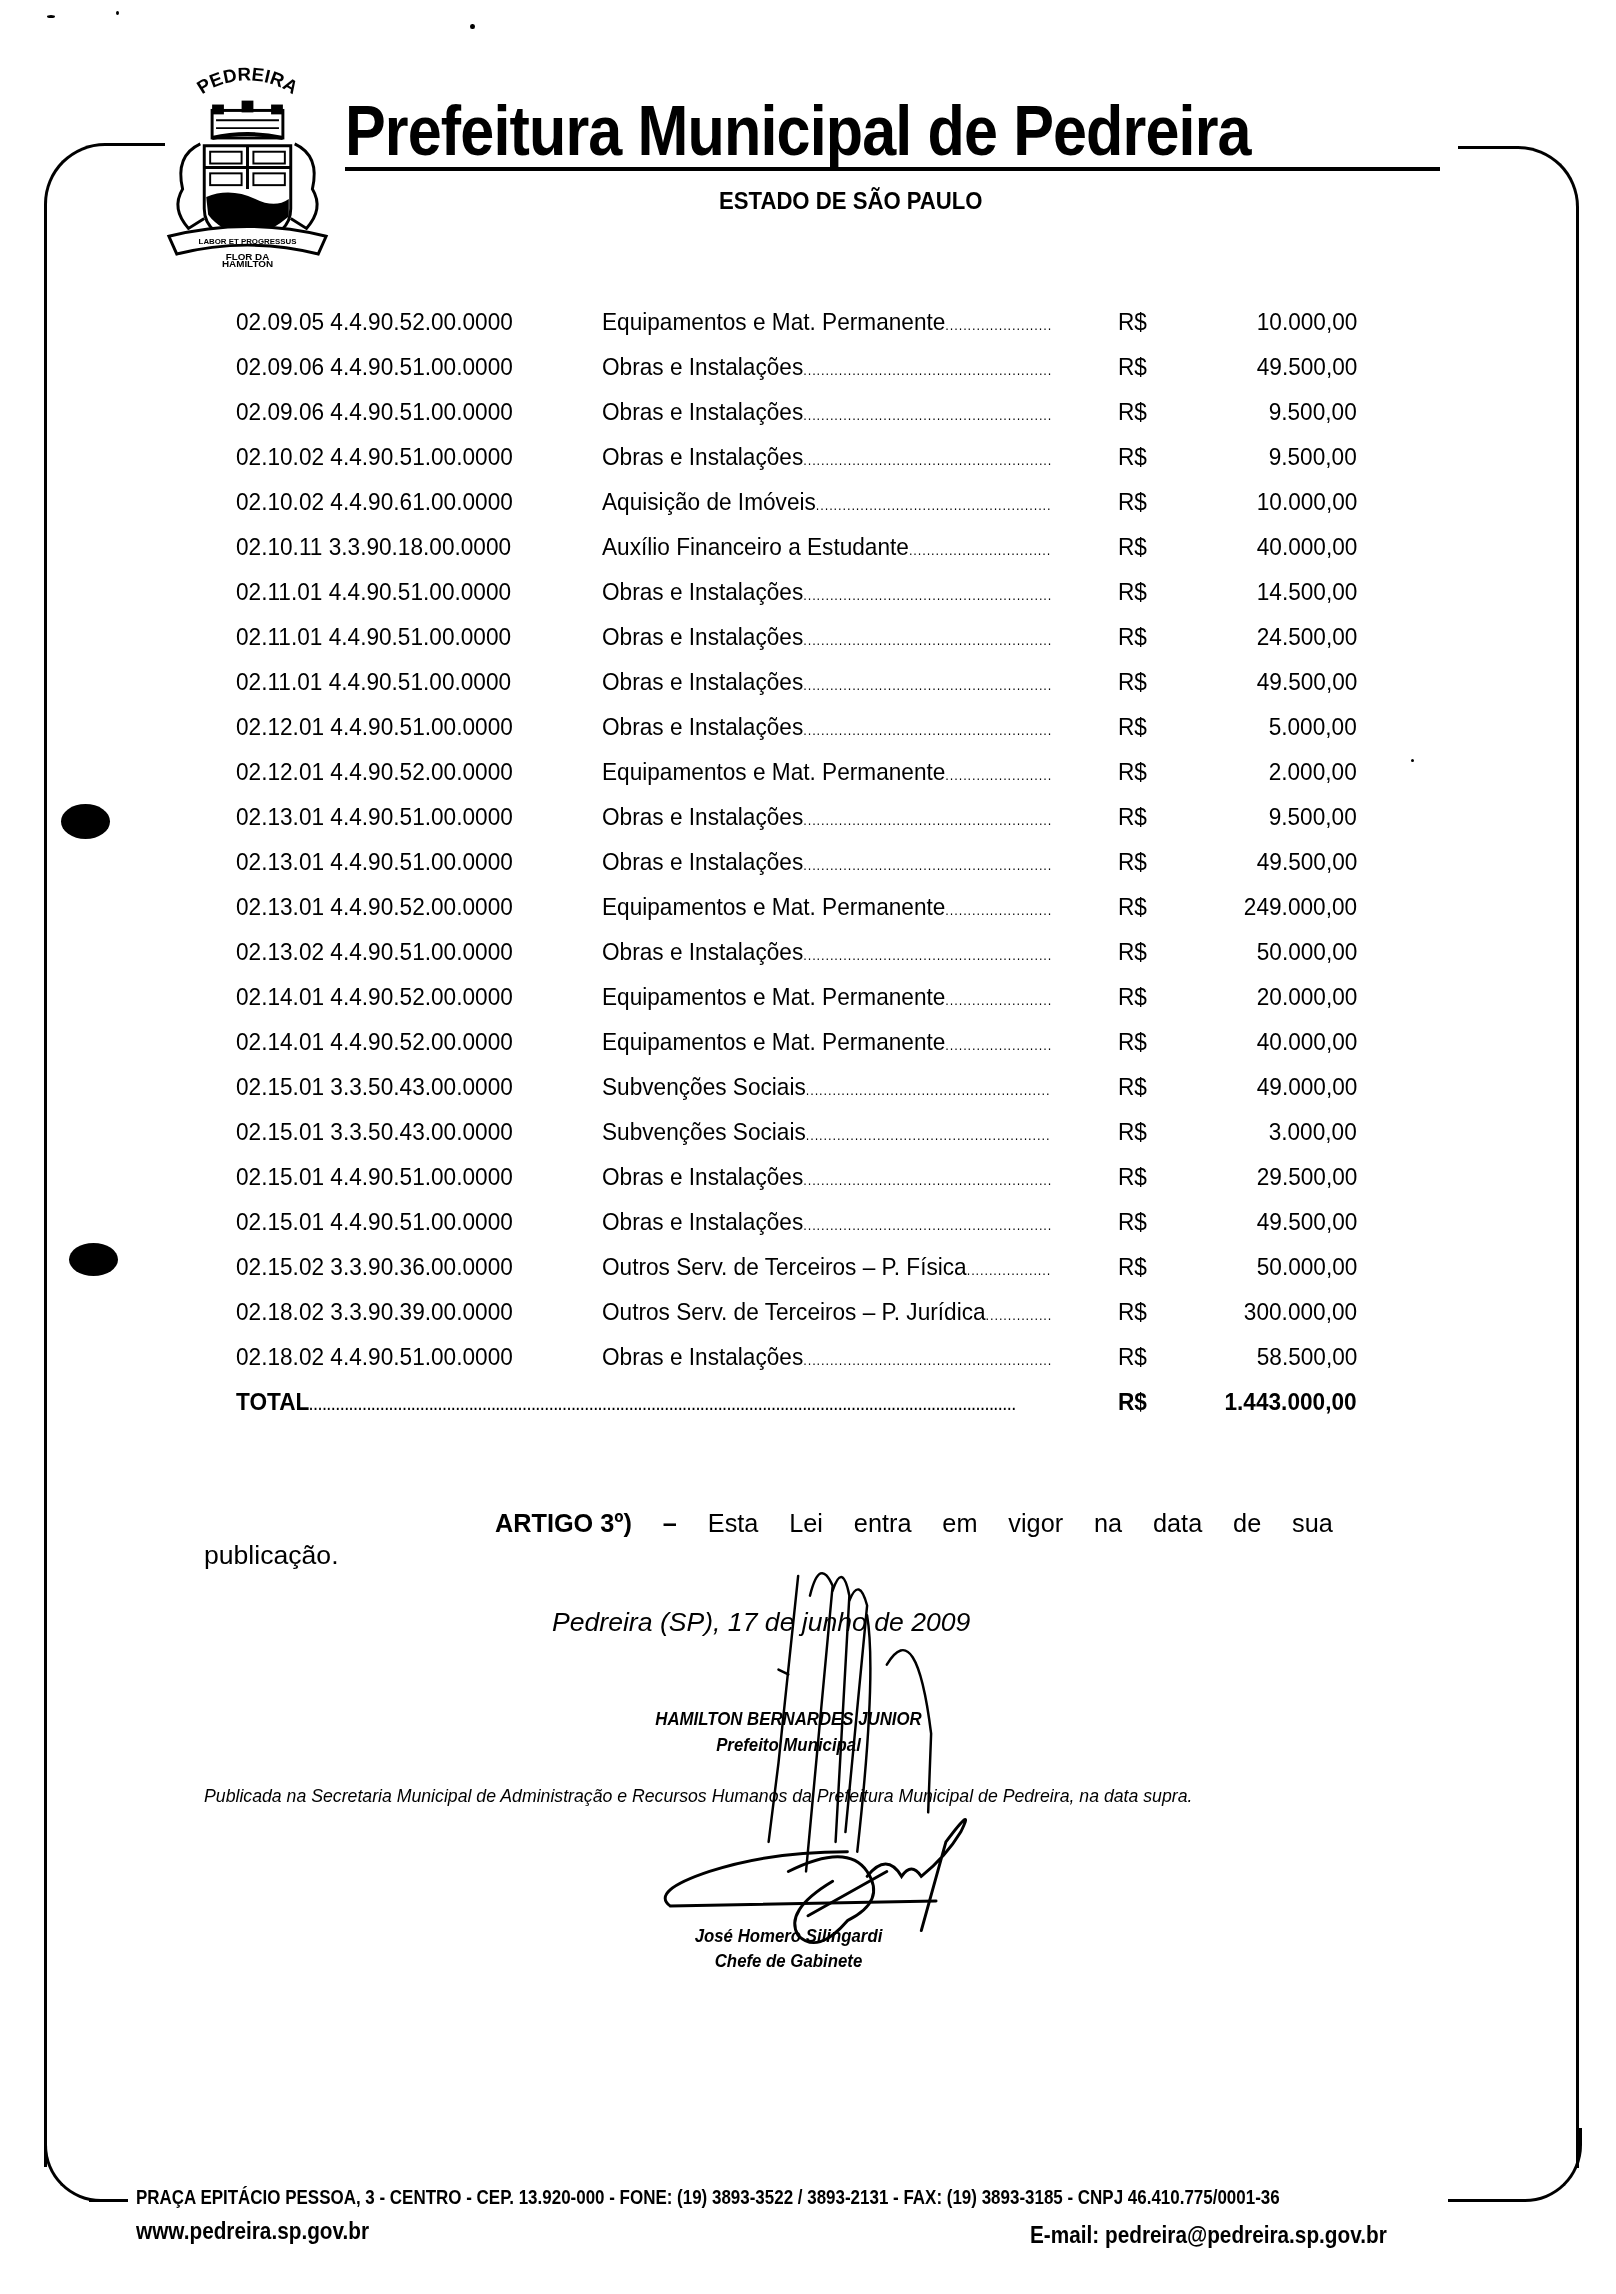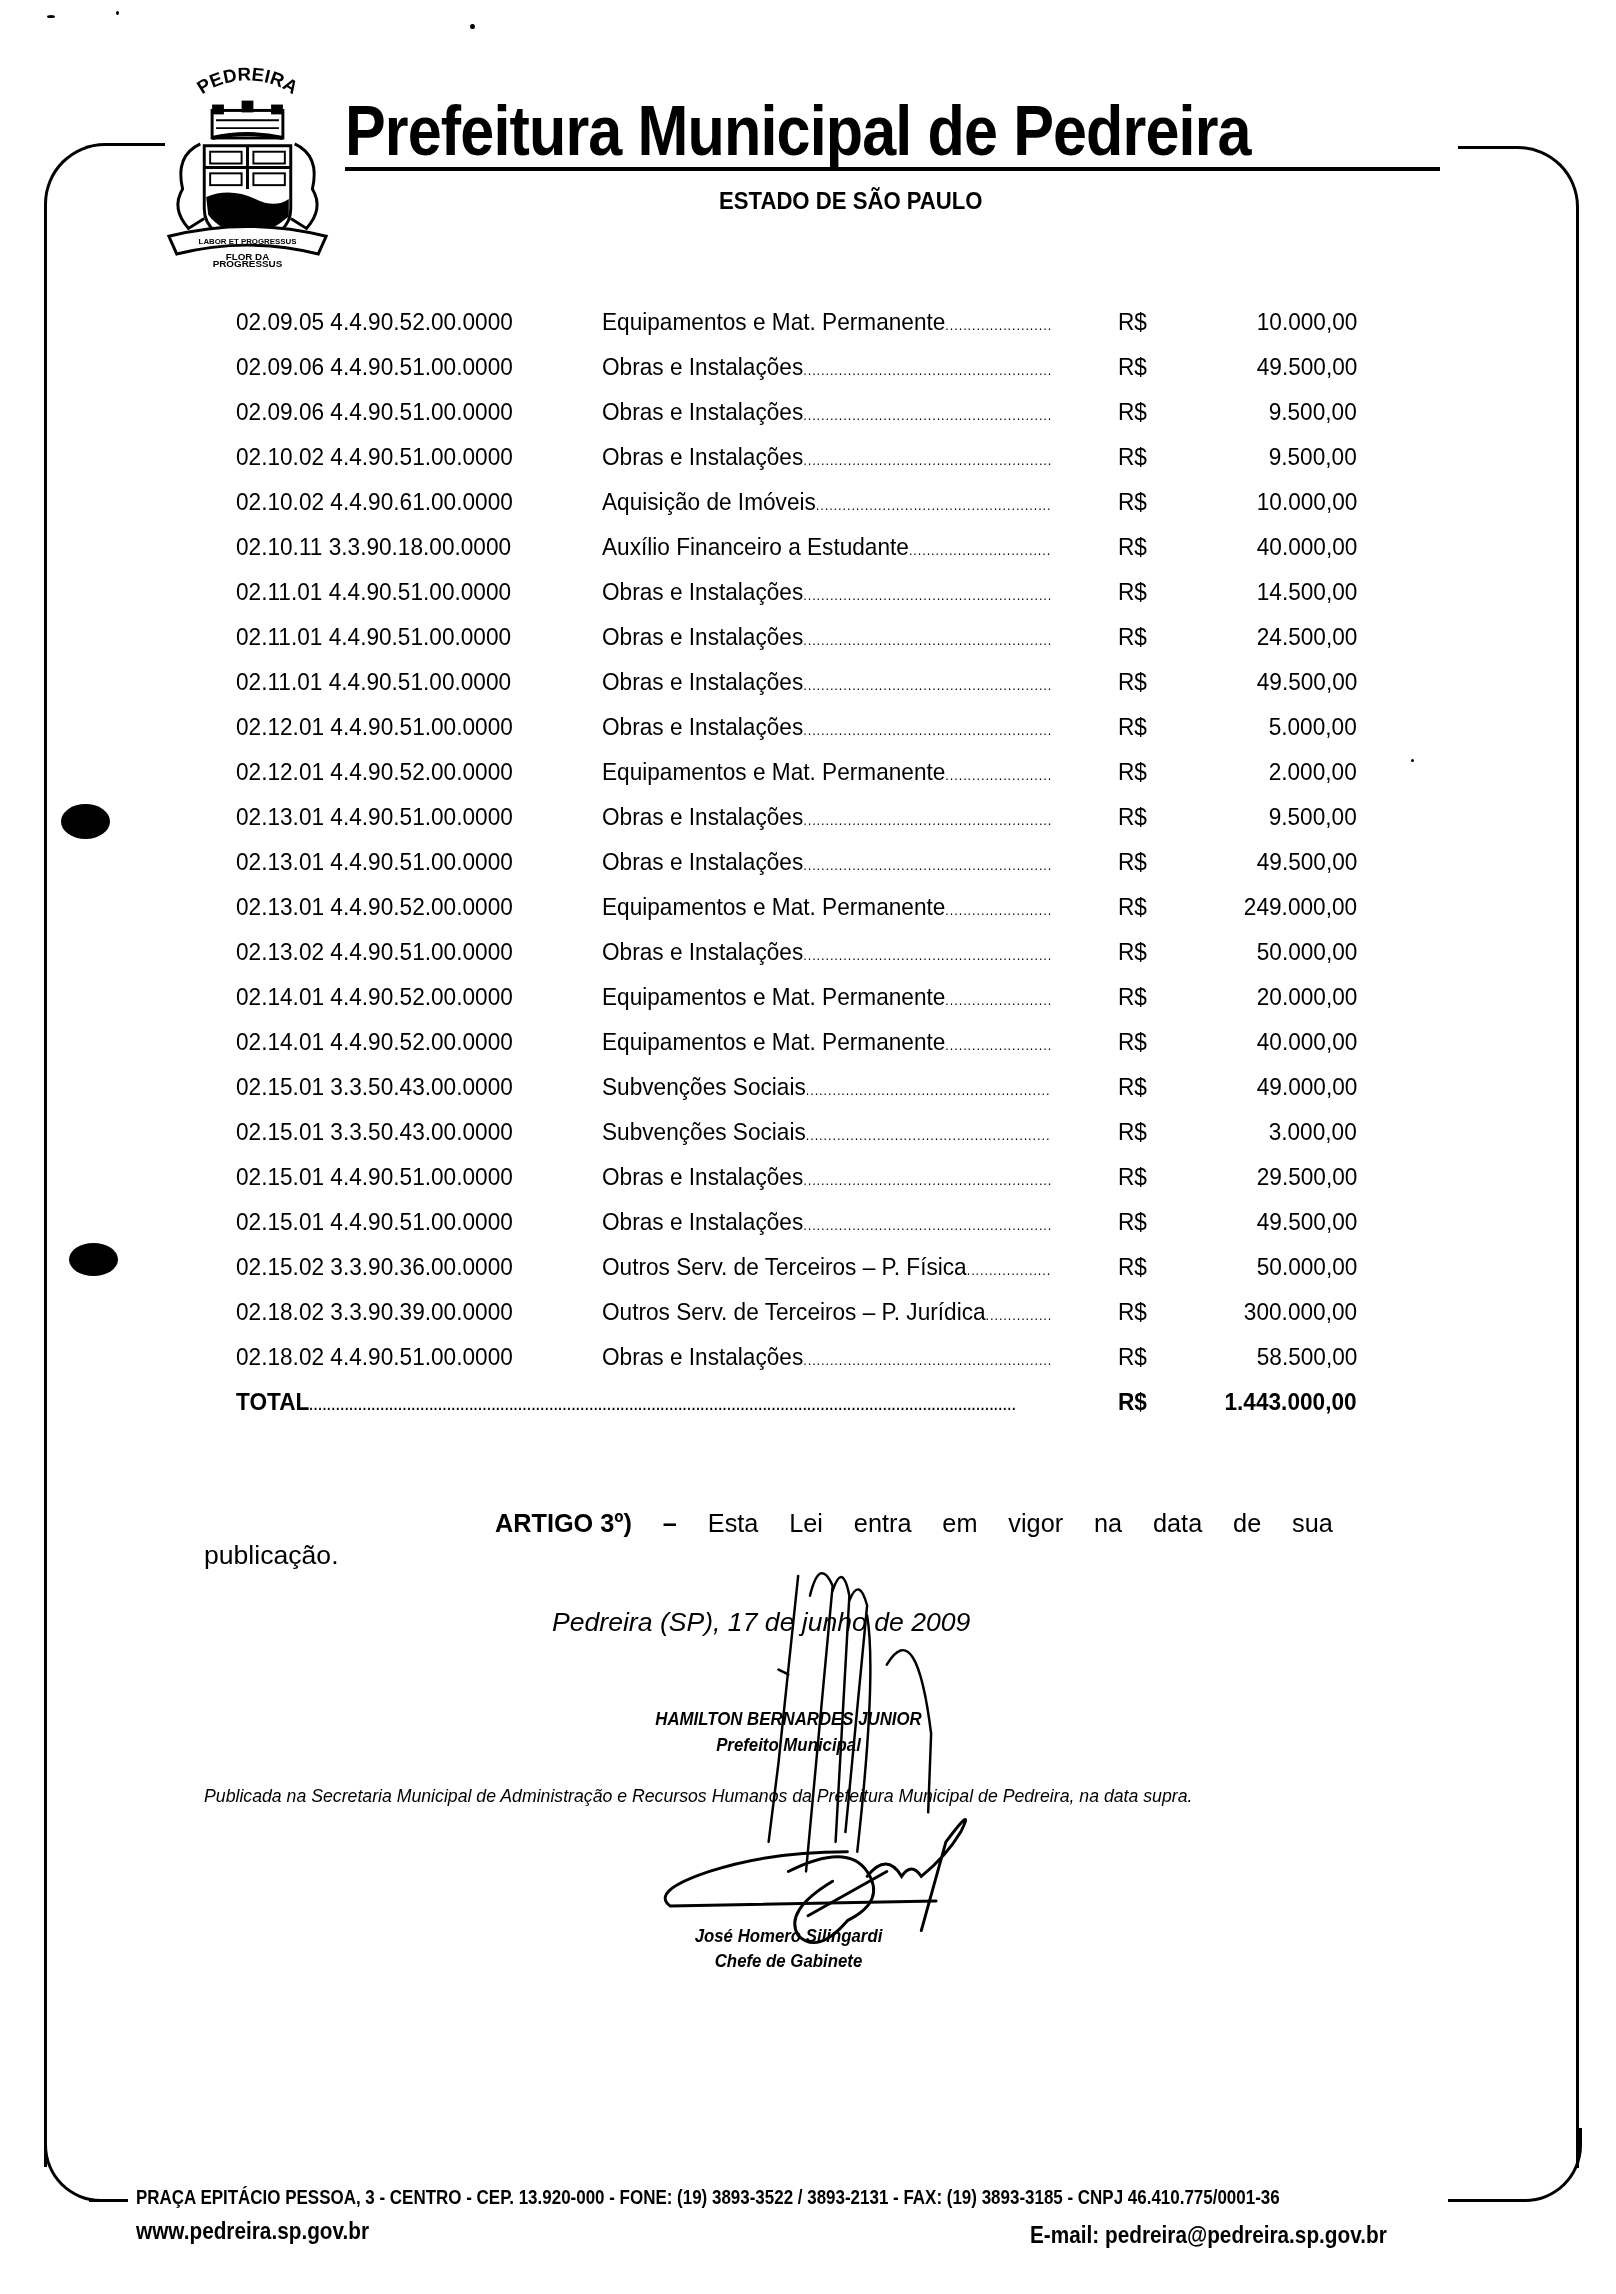--- a/index.html
+++ b/index.html
@@ -97,21 +97,21 @@
     <rect x="94" y="114" width="32" height="12" fill="none" stroke="#000" stroke-width="2"></rect>
     <path d="M46 138 Q70 128 96 140 Q116 150 130 140 V158 Q110 175 88 180 Q60 172 48 156 Z" fill="#000"></path>
 
     <path d="M40 84 Q14 96 22 130 Q10 150 28 170 L44 160" fill="none" stroke="#000" stroke-width="3"></path>
     <path d="M136 84 Q162 96 154 130 Q166 150 148 170 L132 160" fill="none" stroke="#000" stroke-width="3"></path>
 
     <path d="M8 178 Q88 158 168 178 L160 196 Q88 178 16 196 Z" fill="#fff" stroke="#000" stroke-width="3"></path>
     <text x="88" y="186" text-anchor="middle" font-family="Liberation Sans, sans-serif" font-weight="bold" font-size="8" fill="#000">LABOR ET PROGRESSUS</text>
     <text x="88" y="202" text-anchor="middle" font-family="Liberation Sans, sans-serif" font-weight="bold" font-size="10" fill="#000">FLOR DA</text>
   </svg>
-  <div style="position:absolute;left:0;top:197px;width:173px;text-align:center;font-weight:bold;font-size:9.9px;">PROGRESSUS</div>
+  <div style="position:absolute;left:0;top:197px;width:173px;text-align:center;font-weight:bold;font-size:9.9px;">HAMILTON</div>
 </div>
 
 <div class="abs title">Prefeitura Municipal de Pedreira</div>
 <div class="abs title-rule"></div>
 <div class="abs subtitle">ESTADO DE SÃO PAULO</div>
 
 <div class="abs hole hole-1"></div>
 <div class="abs hole hole-2"></div>
 
 <div class="abs tbl" id="budget-table">

